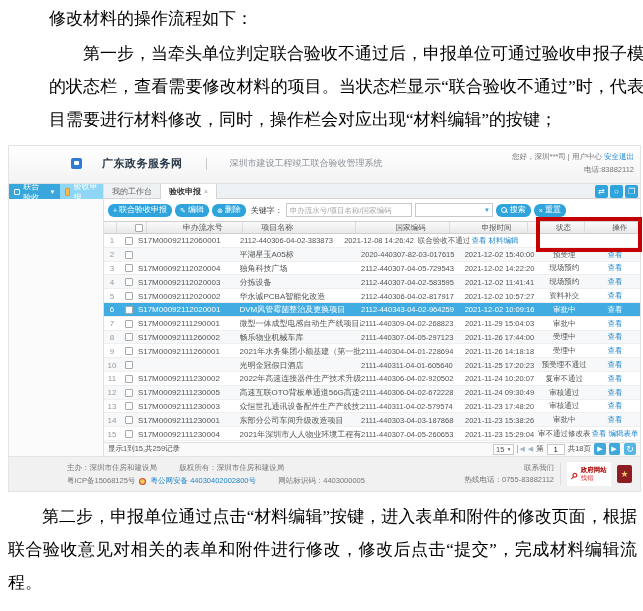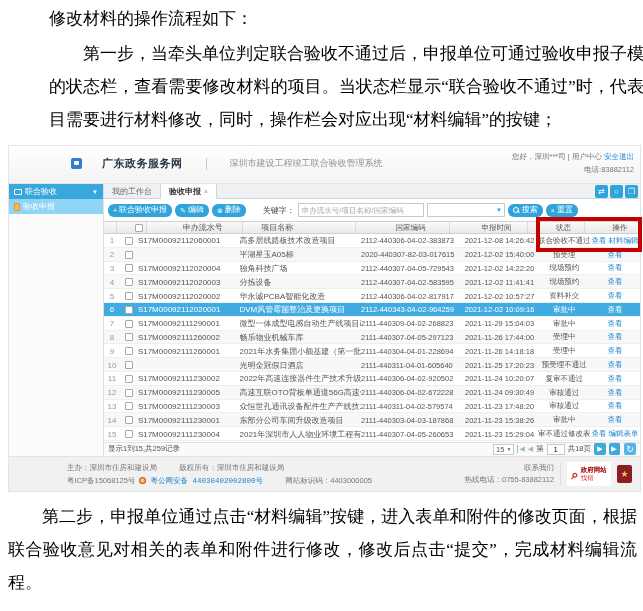--- a/index.html
+++ b/index.html
@@ -27,21 +27,21 @@
   .brand-icon:after { content:""; position:absolute; left:3px; top:3px; width:5px; height:4px; background:#fff; border-radius:1px; }
   .brand-name { font-size:11px; font-weight:bold; color:#2b3a4a; letter-spacing:.5px; }
   .brand-div { width:1px; height:12px; background:#c9c9c9; margin:0 3px; }
   .brand-sys { font-size:9px; color:#8a8f99; }
   .hdr-right { position:absolute; right:6px; top:4px; text-align:right; font-size:7.5px; color:#777; line-height:13px; }
   .hdr-link { color:#2288cc; }
 
   
   .shot-body { flex:1; display:flex; min-height:0; }
   .sidebar { flex:0 0 95px; background:#fbfbfb; border-right:1px solid #e0e0e0;
-             display:flex; flex-direction:column; }
+             display:flex; flex-direction:row; }
   .side-head { height:15px; background:#3aa7dc; color:#fff; font-size:8px;
                display:flex; align-items:center; padding:0 5px; gap:3px; }
   .side-head .caret { margin-left:auto; font-size:6px; }
   .monitor-ico { width:8px; height:6px; border:1px solid #fff; border-radius:1px; }
   .side-item { height:15px; background:#8fd6f6; color:#fff; font-size:8px;
                display:flex; align-items:center; padding:0 5px; gap:3px; }
   .doc-ico { width:6px; height:8px; background:#f6b84a; border:1px solid #e09c27; border-radius:1px; }
 
   .main { flex:1; display:flex; flex-direction:column; background:#fff; min-width:0; position:relative; }
 
@@ -55,21 +55,21 @@
   .tab-icons { position:absolute; right:2px; top:1px; display:flex; gap:2px; }
   .tico { width:13px; height:13px; background:#2fa4dc; color:#fff; font-size:8px;
           display:flex; align-items:center; justify-content:center; border-radius:2px; }
 
   
   .toolbar { flex:0 0 22px; display:flex; align-items:center; padding-left:4px; gap:3px;
              font-size:8px; background:#fff; }
   .tbtn { background:#2fa4dc; color:#fff; border-radius:6px; padding:2.5px 5px;
           display:flex; align-items:center; gap:2px; font-size:8px; line-height:1; border:none; }
   .tbtn .ico { font-size:7px; }
-  .kw-label { color:#444; margin-left:14px; }
+  .kw-label { color:#444; margin-left:2px; }
   .kw-input { width:126px; height:14px; border:1px solid #c9c9c9; font-size:7.5px; color:#333;
               padding:0 3px; }
   .kw-input::placeholder { color:#aaa; font-size:7.5px; }
   .kw-select { width:78px; height:14px; border:1px solid #c9c9c9; background:#fff; position:relative; }
   .kw-select .caret { position:absolute; right:2px; top:3px; font-size:6px; color:#2fa4dc; }
   .sico { display:inline-block; width:7px; height:7px; position:relative; }
   .sico:before { content:""; position:absolute; left:0; top:0; width:4px; height:4px;
                  border:1px solid #fff; border-radius:50%; }
   .sico:after { content:""; position:absolute; left:4px; top:4px; width:3px; height:1px;
                 background:#fff; transform:rotate(45deg); }
@@ -113,21 +113,21 @@
   .pinput { width:18px; height:11px; border:1px solid #c9c9c9; font-size:7px; text-align:center; }
   .pbtn { width:12px; height:12px; background:#3fa9dc; color:#fff; font-size:7px; border-radius:2px;
           display:flex; align-items:center; justify-content:center; }
   .pbtn.refresh { background:#54b6e4; font-size:9px; }
 
   
   .shot-footer { flex:0 0 35px; background:#f1f1f1; border-top:1px solid #e3e3e3;
                  display:flex; align-items:center; padding:0 8px; font-size:7.5px; color:#777; }
   .f-left { margin-left:50px; line-height:13px; }
   .f-left .gap { display:inline-block; width:18px; }
-  .f-link { color:#2288cc;font-family:Liberation Mono, monospace; }
+  .f-link { color:#2288cc; }
   .f-badge-dot { display:inline-block; width:7px; height:7px; border-radius:50%;
                  background:radial-gradient(#f4d252 30%, #c33 70%); vertical-align:middle; margin:0 2px; }
   .f-right { margin-left:auto; display:flex; align-items:center; gap:6px; }
   .f-contact { text-align:right; line-height:12px; }
   .f-div { width:1px; height:22px; background:#dcdcdc; }
   .f-findbadge { width:44px; height:24px; background:#fff; display:flex; align-items:center;
                  justify-content:center; gap:2px; }
   .f-mag { color:#d02222; font-size:13px; font-weight:bold; line-height:1; }
   .f-find-txt { line-height:8px; }
   .f-find-l1 { font-size:6.5px; color:#a00; font-weight:bold; }
@@ -237,21 +237,20 @@
         <span class="td c-ops">操作</span>
       </div>
 
       <div class="tbody">
           <div class="trow">
             <span class="td c-idx">1</span>
             <span class="td c-cb">
               <span class="cb"></span>
             </span>
             <span class="td c-serial">S17M00092112060001</span>
-            <span class="td c-name">高多层线路板技术改造项目</span>
             <span class="td c-code">2112-440306-04-02-383873</span>
             <span class="td c-time">2021-12-08 14:26:42</span>
             <span class="td c-status">联合验收不通过</span>
             <span class="td c-ops">
               <span class="oplink">查看</span>
               <span class="oplink">材料编辑</span>
             </span>
           </div>
           <div class="trow">
             <span class="td c-idx">2</span>

